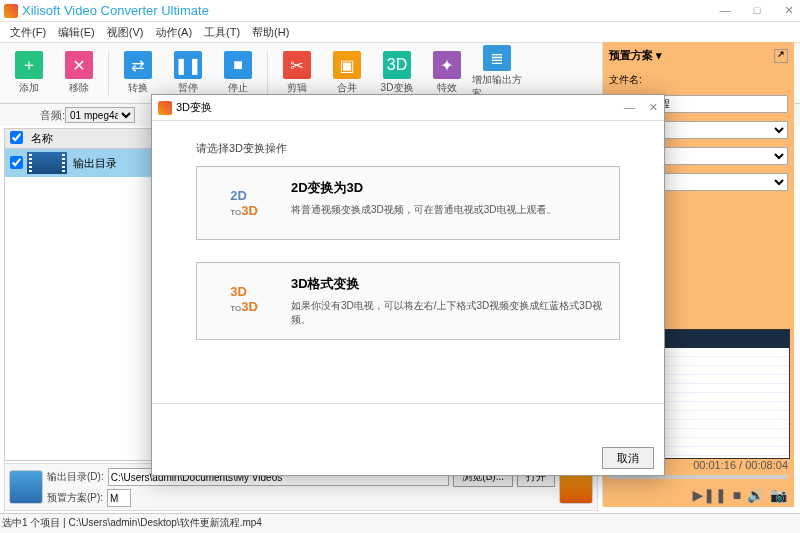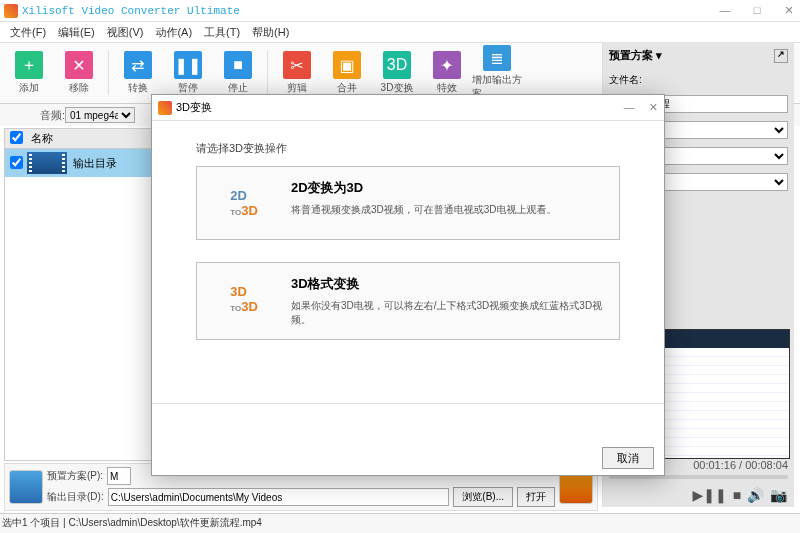--- a/index.html
+++ b/index.html
@@ -1,37 +1,37 @@
 <!DOCTYPE html>
 <html><head>
 <meta charset="utf-8">
 <style>
 * { box-sizing: border-box; margin: 0; padding: 0; font-family: "Microsoft YaHei", sans-serif; }
 body { width: 800px; height: 533px; background: #fff; overflow: hidden; position: relative; font-size: 11px; }
 
 .titlebar { height: 22px; background: #fff; display: flex; align-items: center; padding: 0 4px; border-bottom: 1px solid #e0e0e0; }
 .titlebar .logo { width: 14px; height: 14px; background: linear-gradient(45deg,#f39c12,#e74c3c); border-radius: 2px; margin-right: 4px; }
-.titlebar .title { color: #2aa8d8; font-size: 11px; font-family: Liberation Mono, monospace; }
+.titlebar .title { color: #2aa8d8; font-size: 13px; }
 .titlebar .winbtns { margin-left: auto; display: flex; gap: 18px; color: #888; }
 .titlebar .winbtns span { cursor: pointer; width:14px; text-align:center; }
 
 .menubar { height: 20px; background: #fff; display: flex; align-items: center; padding: 0 6px; gap: 4px; font-size: 11px; color: #333; }
 .menubar span { padding: 0 4px; }
 
 .toolbar { height: 62px; background: #fafafa; border-top: 1px solid #e0e0e0; border-bottom: 1px solid #d0d0d0; display: flex; align-items: center; padding: 0 4px; }
 .tbtn { display: flex; flex-direction: column; align-items: center; justify-content: center; width: 50px; height: 56px; cursor: pointer; }
 .tbtn .ico { width: 28px; height: 28px; border-radius: 2px; display:flex; align-items:center; justify-content:center; color:#fff; font-size:16px; }
 .tbtn .lbl { font-size: 10px; color: #555; margin-top: 2px; }
 .tsep { width: 1px; height: 44px; background: #ddd; margin: 0 4px; }
 .ico-add { background:#26c281; } .ico-del { background:#e84c8a; }
 .ico-conv { background:#2d95e3; } .ico-pause { background:#2d95e3; } .ico-stop { background:#2d95e3; }
 .ico-cut { background:#e74c3c; } .ico-merge { background:#f39c12; }
 .ico-3d { background:#1abc9c; } .ico-fx { background:#9b59b6; } .ico-prof { background:#3498db; }
 
-.rightpanel { position: absolute; right: 6px; top: 42px; bottom: 26px; width: 192px; background: #e5e5e5; border-left: 1px solid #ddd; display:flex; flex-direction:column; }
+.rightpanel { position: absolute; right: 6px; top: 42px; bottom: 26px; width: 192px; background: #fdba74; border-left: 1px solid #ddd; display:flex; flex-direction:column; }
 .rightpanel .rphead { padding: 6px; font-size: 11px; font-weight: bold; display:flex; justify-content:space-between; align-items:center;}
 .rphead .expicon { width:14px; height:14px; border:1px solid #999; position:relative; }
 .rphead .expicon::after{content:"↗"; position:absolute; font-size:9px; left:2px; top:-1px;}
 .rightpanel .rprow { padding: 4px 6px; font-size: 10px; }
 .rightpanel select, .rightpanel input { width: 100%; font-size: 10px; height: 18px; border:1px solid #aaa; background:#fff;}
 .rightpanel .preview { flex:0 0 130px; margin: 0 4px; border:1px solid #333; background:#222; position:relative; }
 .rightpanel .pcontrols { display:flex; align-items:center; padding:4px 6px; gap:6px; justify-content:flex-end; color:#555;}
 .rightpanel .pcontrols .ci{cursor:pointer;font-size:14px;}
 .rightpanel .ptime{ font-size:11px; color:#555; padding:0 6px; text-align:right;}
 .rightpanel .pslider{ height:4px; background:#ccc; margin:4px 6px; border-radius:2px;}
@@ -189,28 +189,28 @@
     <span class="ci">■</span>
     <span class="ci">🔊</span>
     <span class="ci">📷</span>
   </div>
 </div>
 
 <div class="bottombar">
   <div class="bbicon"></div>
   <div class="col">
     <div style="display:flex;gap:4px;align-items:center;">
-      <span class="bblbl">预置方案(P):</span>
-      <input style="width: 24px;" value="M">
-    </div>
-    <div style="display:flex;gap:4px;align-items:center;">
       <span class="bblbl">输出目录(D):</span>
       <input style="flex: 1 1 0%;" value="C:\Users\admin\Documents\My Videos">
       <button>浏览(B)...</button>
       <button>打开</button>
+    </div>
+    <div style="display:flex;gap:4px;align-items:center;">
+      <span class="bblbl">预置方案(P):</span>
+      <input style="width: 24px;" value="M">
     </div>
   </div>
   <div class="bbicon2"></div>
 </div>
 
 <div class="statusbar">
   <span>选中1 个项目 | C:\Users\admin\Desktop\软件更新流程.mp4</span>
 </div>
 
 <div class="dialog">

